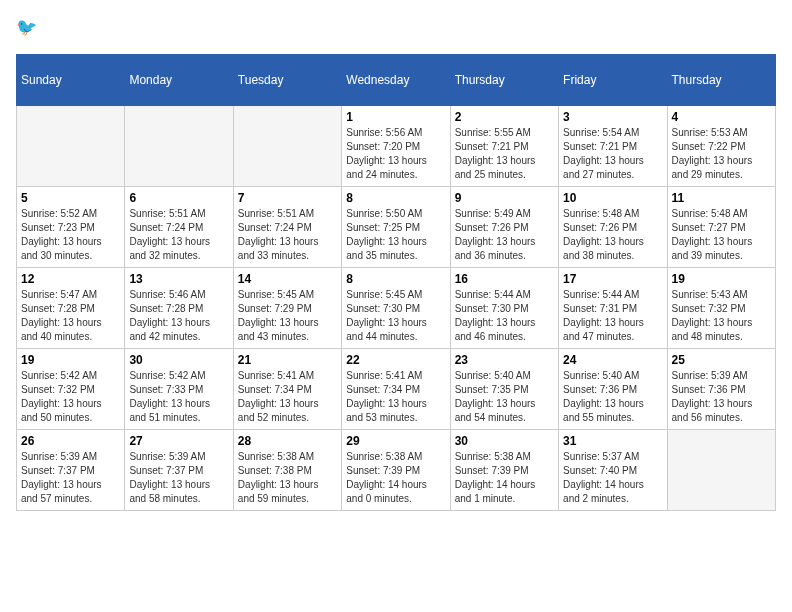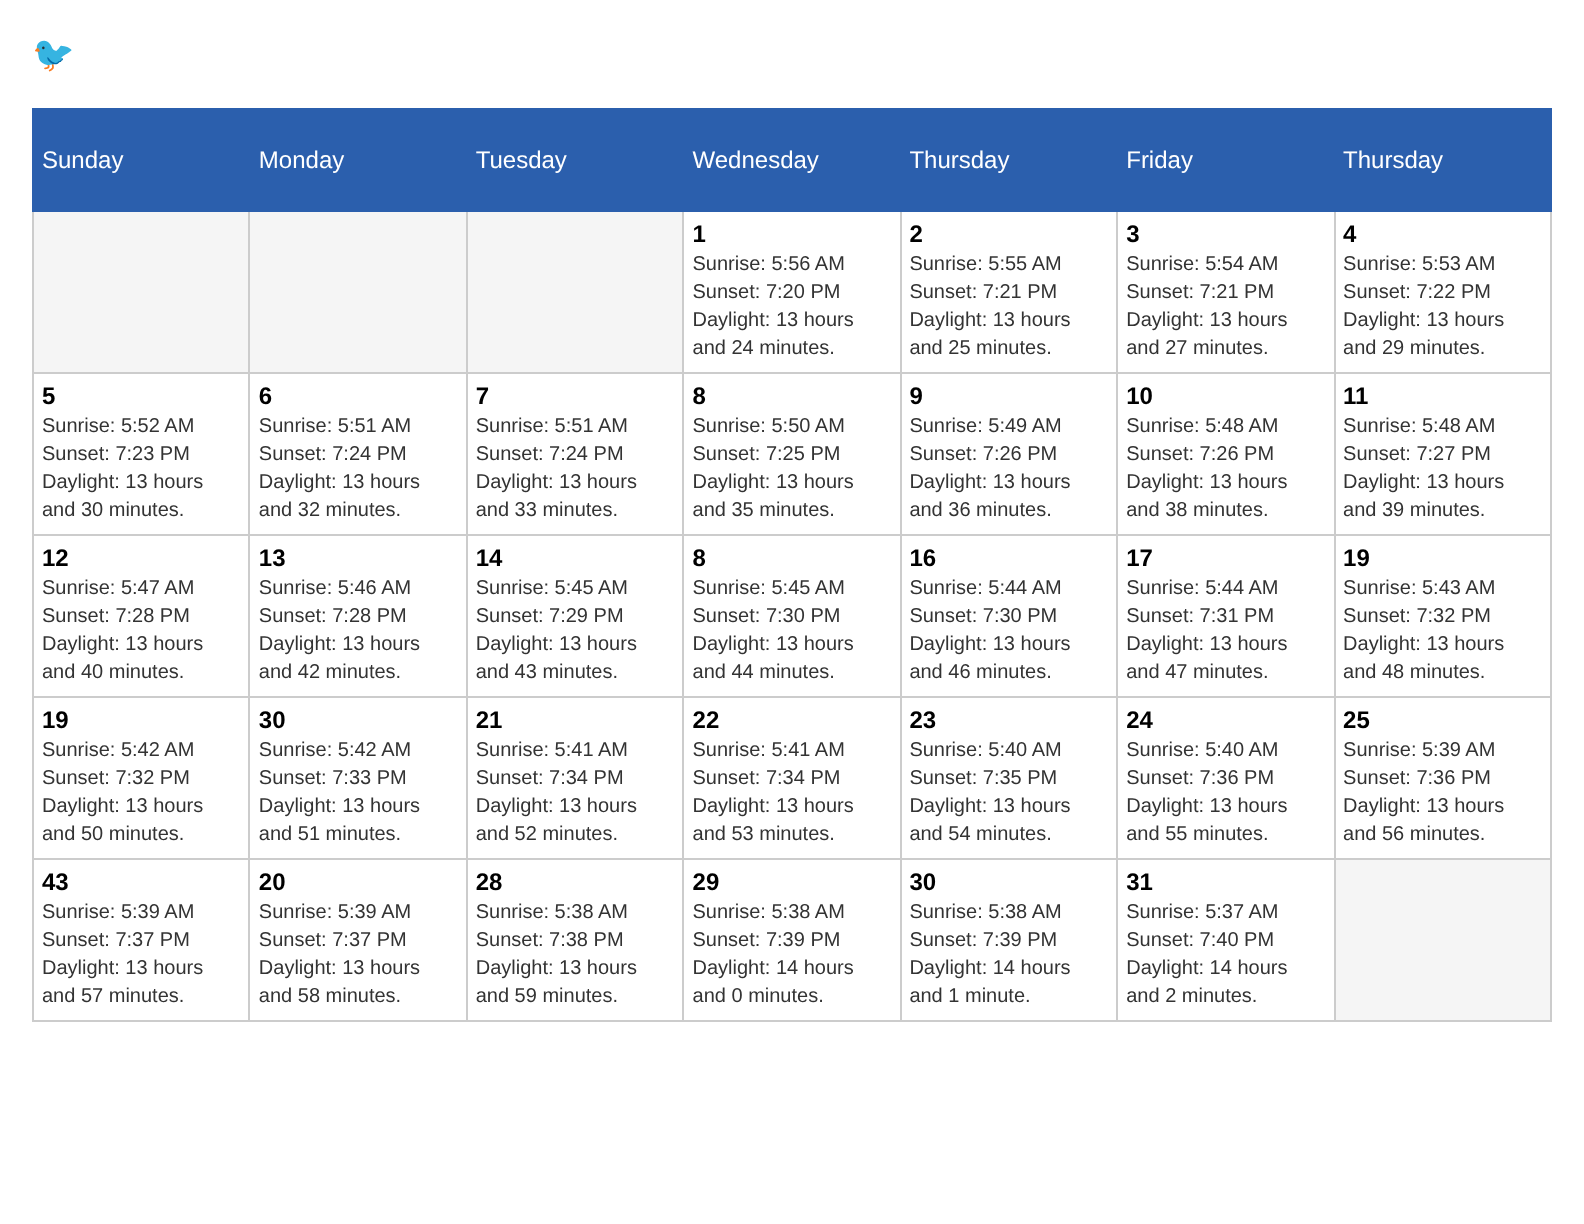--- a/index.html
+++ b/index.html
@@ -220,25 +220,25 @@
           <div class="day-num">24</div>
           <div class="day-info">Sunrise: 5:40 AM<br>Sunset: 7:36 PM<br>Daylight: 13 hours and 55 minutes.</div>
         </td>
         <td>
           <div class="day-num">25</div>
           <div class="day-info">Sunrise: 5:39 AM<br>Sunset: 7:36 PM<br>Daylight: 13 hours and 56 minutes.</div>
         </td>
       </tr>
       <tr>
         <td>
-          <div class="day-num">43</div>
+          <div class="day-num">26</div>
           <div class="day-info">Sunrise: 5:39 AM<br>Sunset: 7:37 PM<br>Daylight: 13 hours and 57 minutes.</div>
         </td>
         <td>
-          <div class="day-num">20</div>
+          <div class="day-num">27</div>
           <div class="day-info">Sunrise: 5:39 AM<br>Sunset: 7:37 PM<br>Daylight: 13 hours and 58 minutes.</div>
         </td>
         <td>
           <div class="day-num">28</div>
           <div class="day-info">Sunrise: 5:38 AM<br>Sunset: 7:38 PM<br>Daylight: 13 hours and 59 minutes.</div>
         </td>
         <td>
           <div class="day-num">29</div>
           <div class="day-info">Sunrise: 5:38 AM<br>Sunset: 7:39 PM<br>Daylight: 14 hours and 0 minutes.</div>
         </td>

